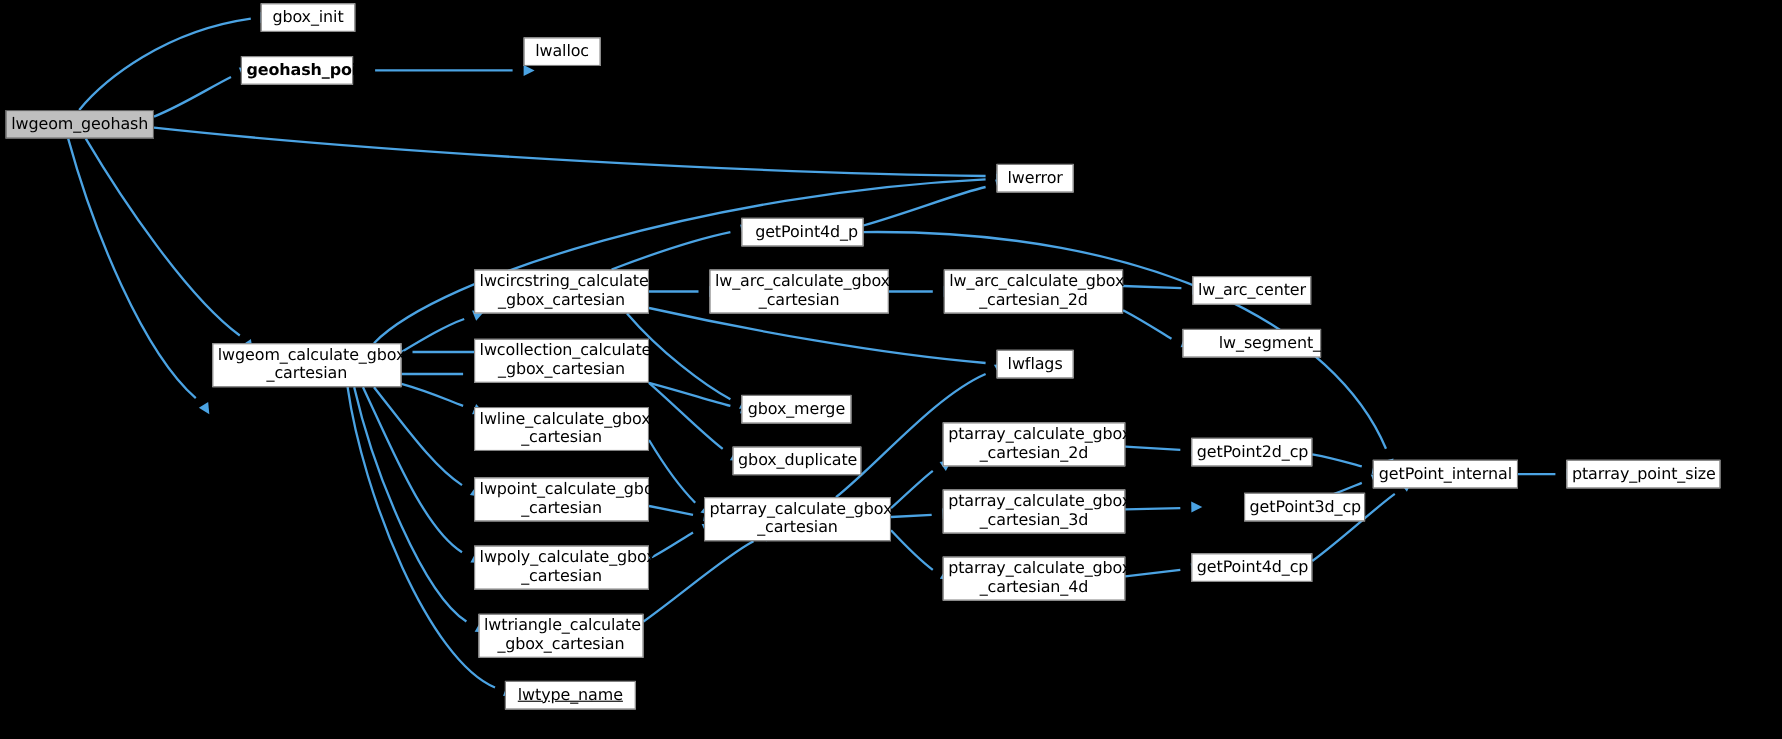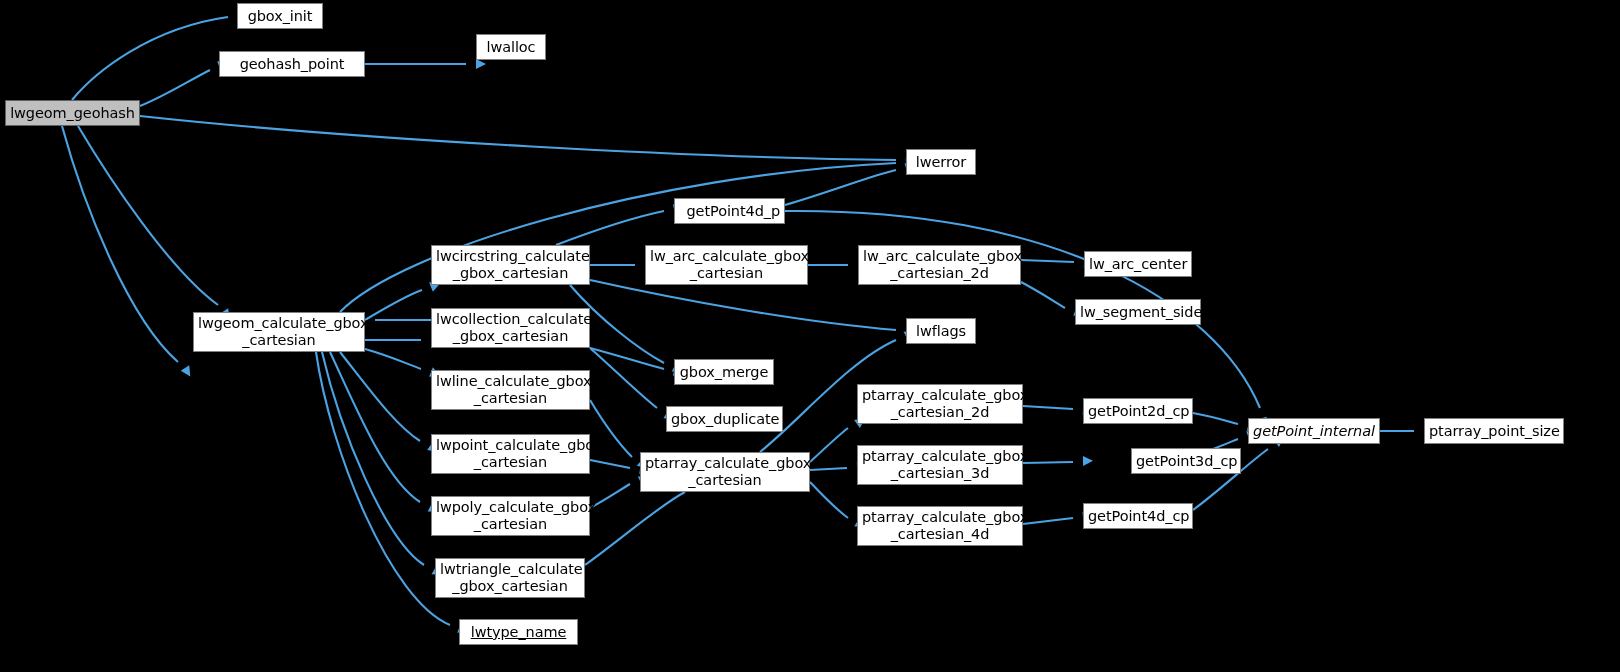--- a/index.html
+++ b/index.html
@@ -133,52 +133,52 @@
       <polygon points="0,-5 10,0 0,5" fill="#4ba3e3" transform="translate(1248,426) rotate(12)"></polygon>
       <path d="M 1193,456 C 1212,450 1228,443 1238,439" fill="none" stroke="#4ba3e3" stroke-width="2.1"></path>
       <polygon points="0,-5 10,0 0,5" fill="#4ba3e3" transform="translate(1248,436) rotate(-22)"></polygon>
       <path d="M 1193,510 C 1220,490 1250,462 1268,449" fill="none" stroke="#4ba3e3" stroke-width="2.1"></path>
       <polygon points="0,-5 10,0 0,5" fill="#4ba3e3" transform="translate(1276,443) rotate(-37)"></polygon>
       <path d="M 1380,431 L 1414,431" fill="none" stroke="#4ba3e3" stroke-width="2.1"></path>
       <polygon points="0,-5 10,0 0,5" fill="#4ba3e3" transform="translate(1424,431) rotate(0)"></polygon>
     </svg>
 <div class="node highlight" style="left: 5px; top: 100px; width: 135px; height: 26px;"><span class="node-label">lwgeom_geohash</span></div>
     <div class="node" style="left: 237px; top: 3px; width: 86px; height: 26px;"><span class="node-label">gbox_init</span></div>
-    <div class="node" style="left: 219px; top: 51px; width: 146px; height: 26px;"><span class="node-label">geohash_point</span></div>
+    <div class="node" style="left: 219px; top: 51px; width: 102px; height: 26px; font-weight: bold;"><span class="node-label">geohash_point</span></div>
     <div class="node" style="left: 476px; top: 34px; width: 70px; height: 26px;"><span class="node-label">lwalloc</span></div>
     <div class="node" style="left: 906px; top: 149px; width: 70px; height: 26px;"><span class="node-label">lwerror</span></div>
     <div class="node" style="left: 674px; top: 198px; width: 111px; height: 26px; text-align: right;"><span class="node-label">getPoint4d_p</span></div>
     <div class="node" style="left: 431px; top: 245px; width: 159px; height: 40px;"><span class="node-label">lwcircstring_calculate
 _gbox_cartesian</span></div>
     <div class="node" style="left: 645px; top: 245px; width: 163px; height: 40px;"><span class="node-label">lw_arc_calculate_gbox
 _cartesian</span></div>
     <div class="node" style="left: 858px; top: 245px; width: 163px; height: 40px;"><span class="node-label">lw_arc_calculate_gbox
 _cartesian_2d</span></div>
     <div class="node" style="left: 1084px; top: 251px; width: 108px; height: 26px;"><span class="node-label">lw_arc_center</span></div>
-    <div class="node" style="left: 1075px; top: 299px; width: 126px; height: 26px;"><span class="node-label">lw_segment_side</span></div>
+    <div class="node" style="left: 1075px; top: 299px; width: 126px; height: 26px; padding-left: 28px;"><span class="node-label">lw_segment_side</span></div>
     <div class="node" style="left: 193px; top: 312px; width: 172px; height: 40px;"><span class="node-label">lwgeom_calculate_gbox
 _cartesian</span></div>
     <div class="node" style="left: 431px; top: 308px; width: 159px; height: 40px;"><span class="node-label">lwcollection_calculate
 _gbox_cartesian</span></div>
     <div class="node" style="left: 906px; top: 318px; width: 70px; height: 26px;"><span class="node-label">lwflags</span></div>
     <div class="node" style="left: 431px; top: 370px; width: 159px; height: 40px;"><span class="node-label">lwline_calculate_gbox
 _cartesian</span></div>
     <div class="node" style="left: 674px; top: 359px; width: 100px; height: 26px;"><span class="node-label">gbox_merge</span></div>
     <div class="node" style="left: 666px; top: 406px; width: 117px; height: 26px;"><span class="node-label">gbox_duplicate</span></div>
     <div class="node" style="left: 857px; top: 384px; width: 166px; height: 40px;"><span class="node-label">ptarray_calculate_gbox
 _cartesian_2d</span></div>
     <div class="node" style="left: 1083px; top: 398px; width: 110px; height: 26px;"><span class="node-label">getPoint2d_cp</span></div>
     <div class="node" style="left: 431px; top: 434px; width: 159px; height: 40px;"><span class="node-label">lwpoint_calculate_gbox
 _cartesian</span></div>
     <div class="node" style="left: 640px; top: 452px; width: 170px; height: 40px;"><span class="node-label">ptarray_calculate_gbox
 _cartesian</span></div>
     <div class="node" style="left: 857px; top: 445px; width: 166px; height: 40px;"><span class="node-label">ptarray_calculate_gbox
 _cartesian_3d</span></div>
     <div class="node" style="left: 1131px; top: 448px; width: 110px; height: 26px;"><span class="node-label">getPoint3d_cp</span></div>
-    <div class="node" style="left: 1248px; top: 418px; width: 132px; height: 26px; font-style: italic;"><span class="node-label">getPoint_internal</span></div>
+    <div class="node" style="left: 1248px; top: 418px; width: 132px; height: 26px;"><span class="node-label">getPoint_internal</span></div>
     <div class="node" style="left: 1424px; top: 418px; width: 140px; height: 26px;"><span class="node-label">ptarray_point_size</span></div>
     <div class="node" style="left: 431px; top: 496px; width: 159px; height: 40px;"><span class="node-label">lwpoly_calculate_gbox
 _cartesian</span></div>
     <div class="node" style="left: 857px; top: 506px; width: 166px; height: 40px;"><span class="node-label">ptarray_calculate_gbox
 _cartesian_4d</span></div>
     <div class="node" style="left: 1083px; top: 503px; width: 110px; height: 26px;"><span class="node-label">getPoint4d_cp</span></div>
     <div class="node" style="left: 435px; top: 558px; width: 150px; height: 40px;"><span class="node-label">lwtriangle_calculate
 _gbox_cartesian</span></div>
     <div class="node" style="left: 459px; top: 619px; width: 119px; height: 26px; text-decoration: underline;"><span class="node-label">lwtype_name</span></div>
   </div>

